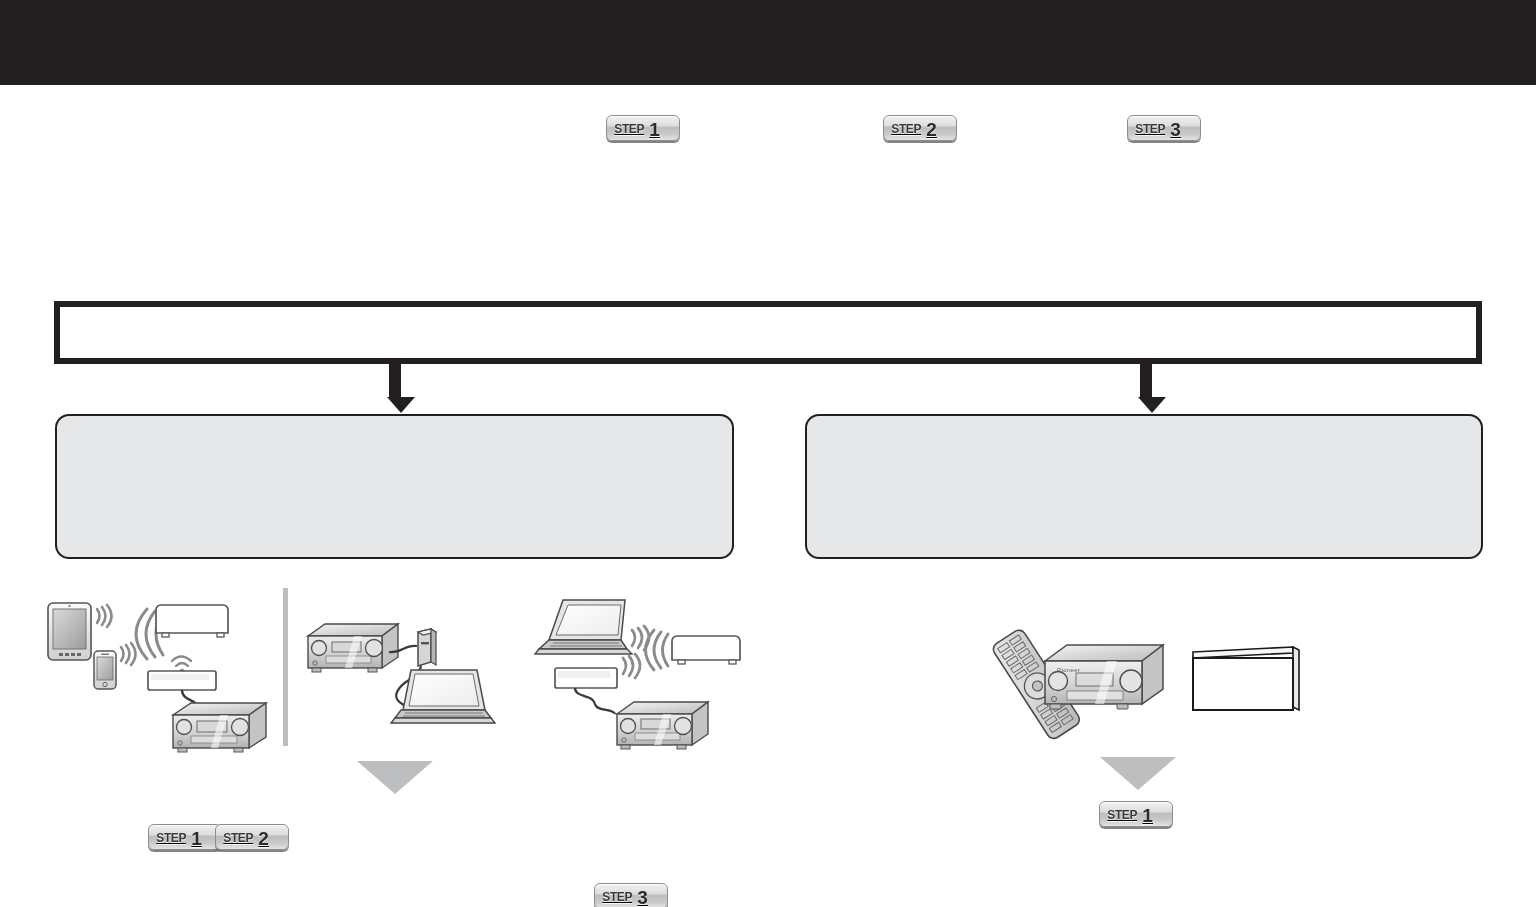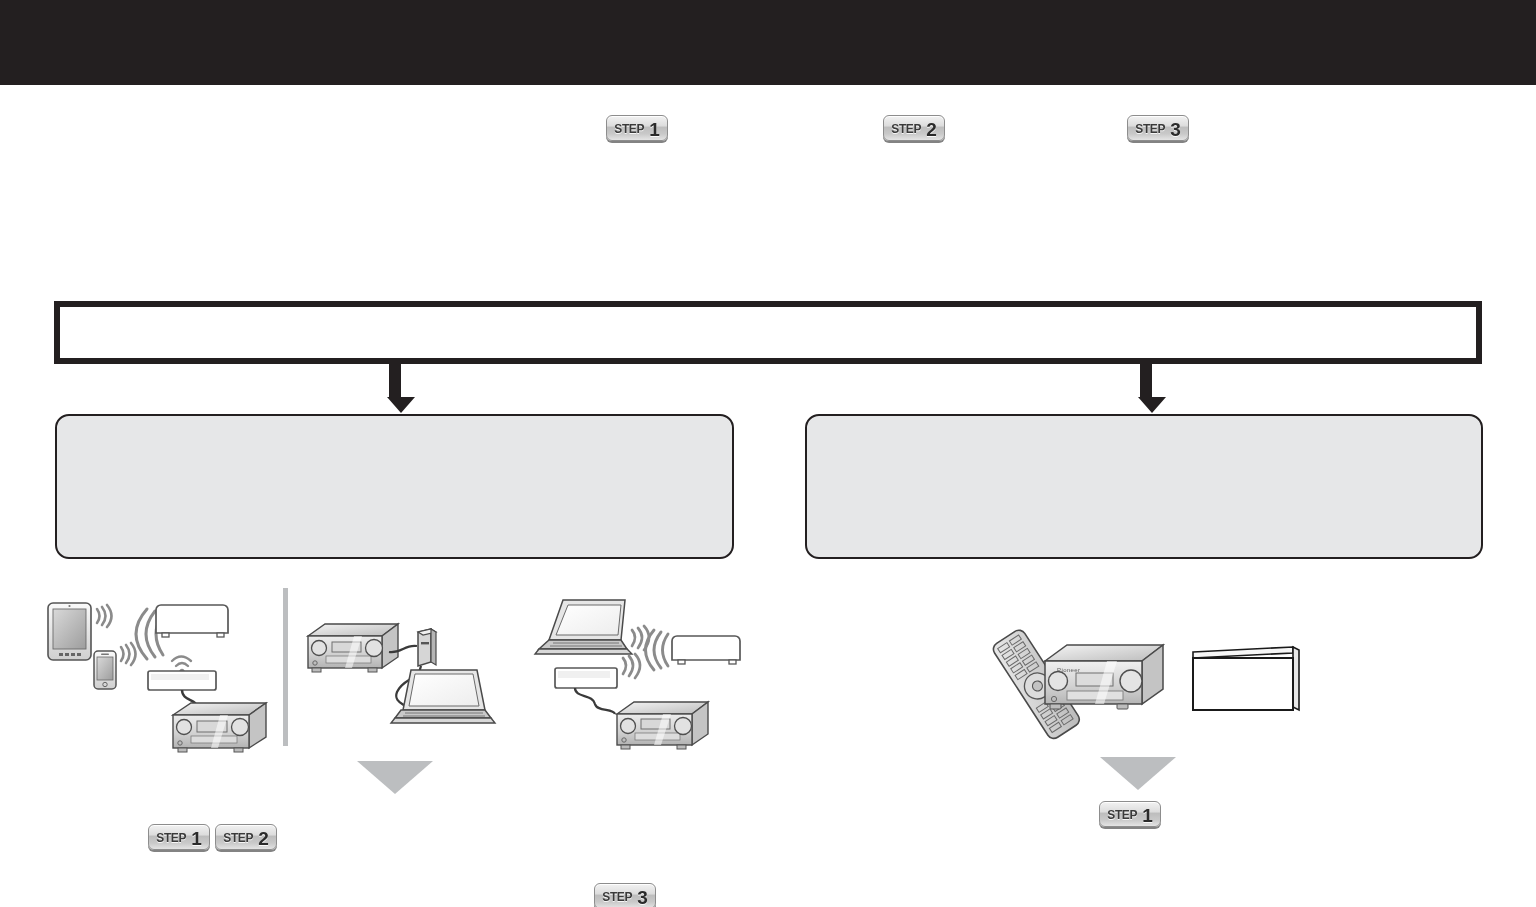--- a/index.html
+++ b/index.html
@@ -16,27 +16,28 @@
   .banner{
     position:absolute;left:0;top:0;width:1536px;height:85px;
     background:#231f20;
   }
 
   
   .step-badge{
     display:inline-flex;align-items:center;justify-content:center;
     box-sizing:border-box;
     height:26px;
-    padding:0 7px 0 6px;
+    padding:0 19px 0 6px;
     border-radius:6px;
     border:1.5px solid #8d8d8d;
     background:linear-gradient(to bottom,#f2f2f2 0%,#dcdcdc 42%,#bdbdbd 46%,#c9c9c9 75%,#e4e4e4 100%);
     box-shadow:0 2px 0 rgba(90,90,90,.75), inset 0 1px 0 rgba(255,255,255,.9);
     white-space:nowrap;
     line-height:1;
+    text-decoration:underline;
   }
   .step-badge .s-word{
     font-family:"Liberation Sans", sans-serif;
     font-weight:bold;
     font-size:13px;
     letter-spacing:-0.4px;
     color:#3a3a3a;
     text-shadow:0 1px 0 rgba(255,255,255,.85);
     transform:scaleX(.92);
   }

